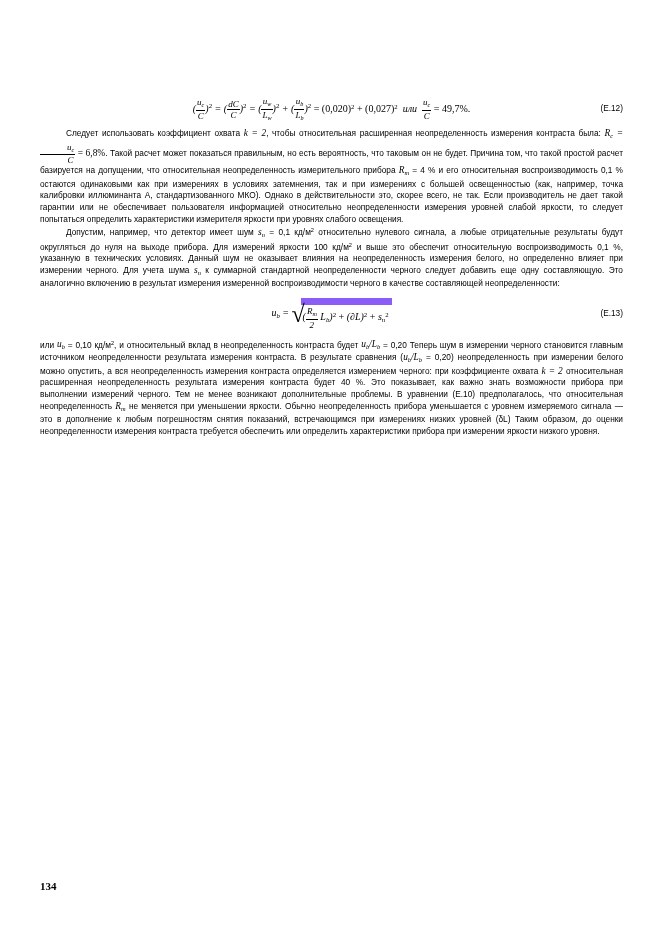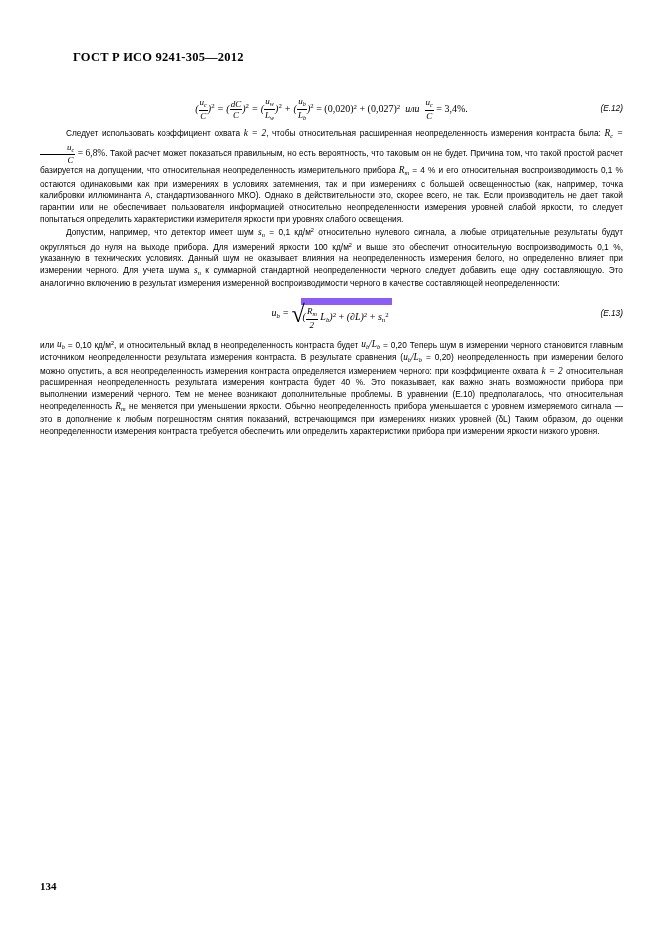--- a/index.html
+++ b/index.html
@@ -50,21 +50,20 @@
     position: relative;
     margin: 6px 0 6px 0;
     text-align: center;
   }
   .eqnum {
     position: absolute;
     right: 0;
     top: 50%;
     transform: translateY(-50%);
     font-size: 8.3px;
-    font-style: italic;
   }
   .math {
     font-family: "Liberation Serif", serif;
     font-style: italic;
     font-size: 10px;
     white-space: nowrap;
     display: inline-block;
     vertical-align: middle;
   }
   sub {
@@ -133,34 +132,33 @@
     font-size: 11px;
     font-weight: bold;
     text-align: center;
   }
 </style>
 </head>
 <body>
 
 <div class="page">
 
-  <div class="header">ГОСТ Р ИСО 9241-305—2012</div>
 
   <div class="content">
 
     <div class="eqline">
       <span class="math">
         (<span class="inlfrac"><span class="num">u<sub>c</sub></span><span class="den">C</span></span>)<sup>2</sup>
         = (<span class="inlfrac"><span class="num">dC</span><span class="den">C</span></span>)<sup>2</sup>
         = (<span class="inlfrac"><span class="num">u<sub>w</sub></span><span class="den">L<sub>w</sub></span></span>)<sup>2</sup>
         + (<span class="inlfrac"><span class="num">u<sub>b</sub></span><span class="den">L<sub>b</sub></span></span>)<sup>2</sup>
         <span class="upr">= (0,020)<sup>2</sup> + (0,027)<sup>2</sup></span>
         &nbsp;<span style="font-style:italic">или</span>&nbsp;
         <span class="inlfrac"><span class="num">u<sub>c</sub></span><span class="den">C</span></span>
-        <span class="upr"> = 3,4%.</span>
+        <span class="upr"> = 49,7%.</span>
       </span>
       <span class="eqnum">(E.12)</span>
     </div>
 
     <p class="para"><span>Следует использовать коэффициент охвата </span><span class="inlmath">k = 2</span><span>, чтобы относительная расширенная неопределенность измерения контраста была: </span><span class="inlmath">R<sub>c</sub> = <span class="inlfrac"><span class="num">u<sub>c</sub></span><span class="den">C</span></span> <span class="upr">= 6,8%</span></span><span>. Такой расчет может показаться правильным, но есть вероятность, что таковым он не будет. Причина том, что такой простой расчет базируется на допущении, что относительная неопределенность измерительного прибора </span><span class="inlmath">R<sub>m</sub></span><span> = 4 % и его относительная воспроизводимость 0,1 % остаются одинаковыми как при измерениях в условиях затемнения, так и при измерениях с большей освещенностью (как, например, точка калибровки иллюминанта А, стандартизованного МКО). Однако в действительности это, скорее всего, не так. Если производитель не дает такой гарантии или не обеспечивает пользователя информацией относительно неопределенности измерения уровней слабой яркости, то следует попытаться определить характеристики измерителя яркости при уровнях слабого освещения.</span></p>
 
     <p class="para"><span>Допустим, например, что детектор имеет шум </span><span class="inlmath">s<sub>n</sub></span><span> = 0,1 кд/м</span><sup>2</sup><span> относительно нулевого сигнала, а любые отрицательные результаты будут округляться до нуля на выходе прибора. Для измерений яркости 100 кд/м</span><sup>2</sup><span> и выше это обеспечит относительную воспроизводимость 0,1 %, указанную в технических условиях. Данный шум не оказывает влияния на неопределенность измерения белого, но определенно влияет при измерении черного. Для учета шума </span><span class="inlmath">s<sub>n</sub></span><span> к суммарной стандартной неопределенности черного следует добавить еще одну составляющую. Это аналогично включению в результат измерения измеренной воспроизводимости черного в качестве составляющей неопределенности:</span></p>
 
     <div class="eqline" style="margin-top:8px;margin-bottom:8px;">
       <span class="math">

